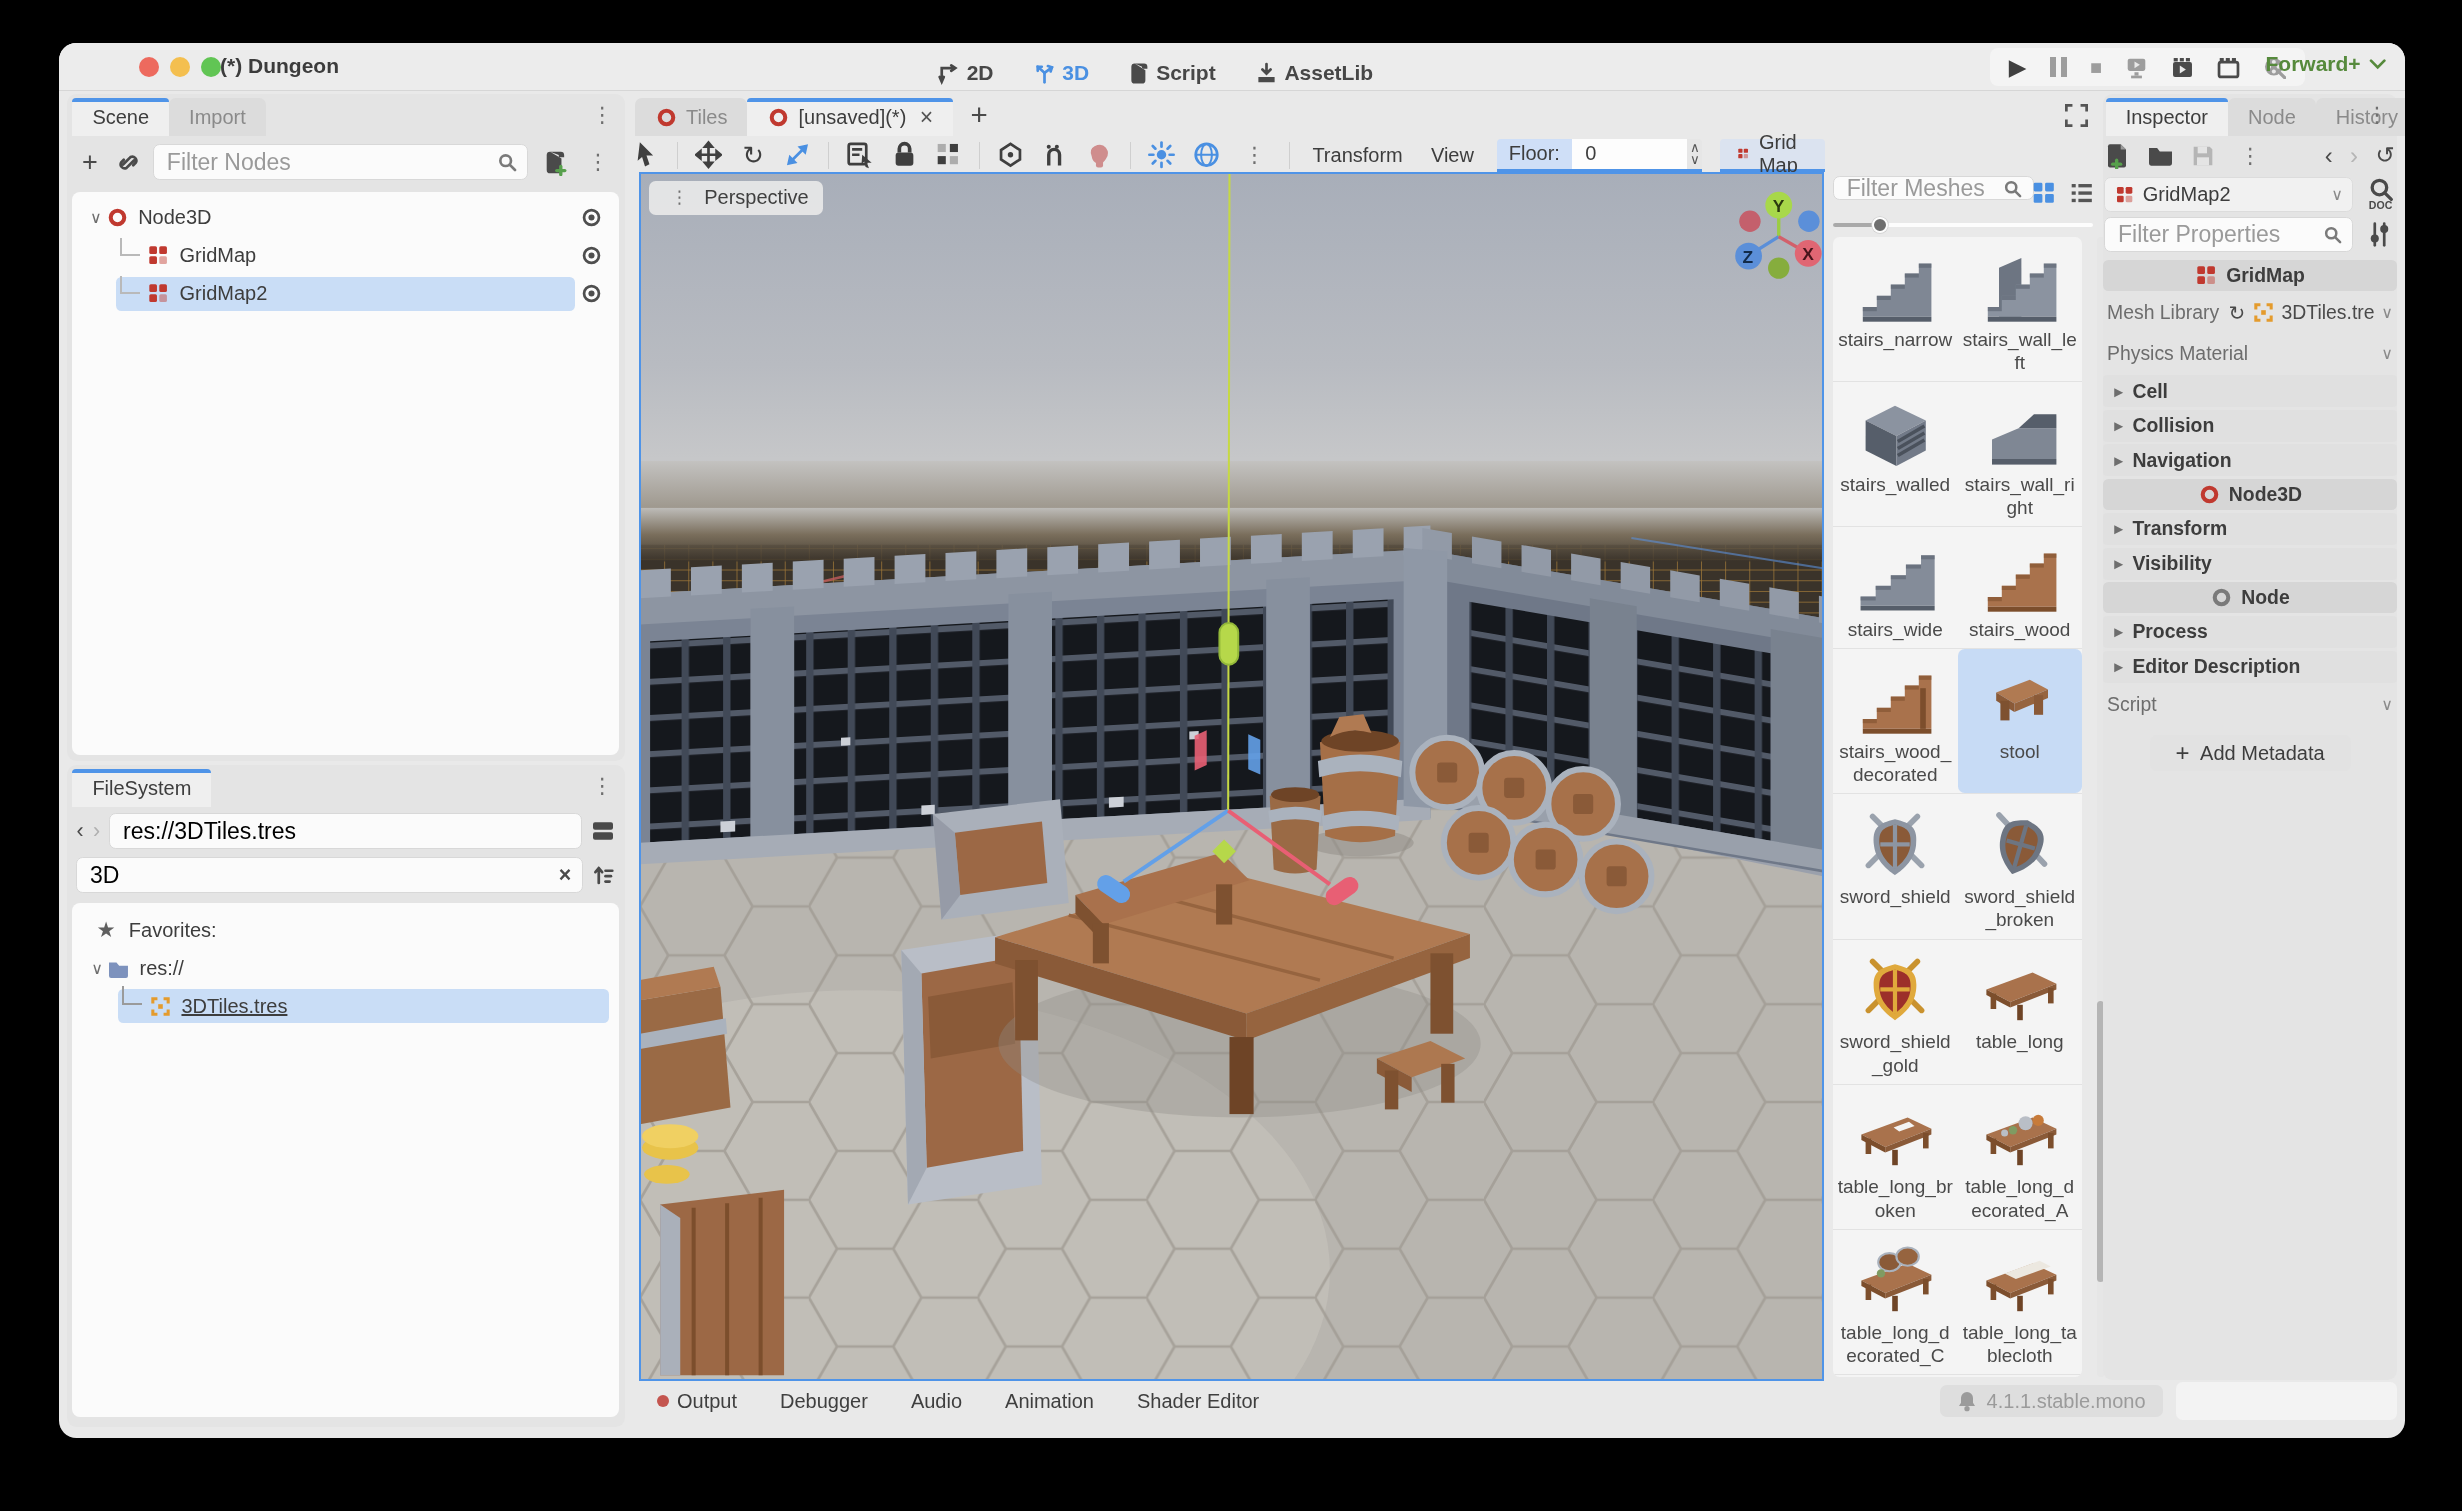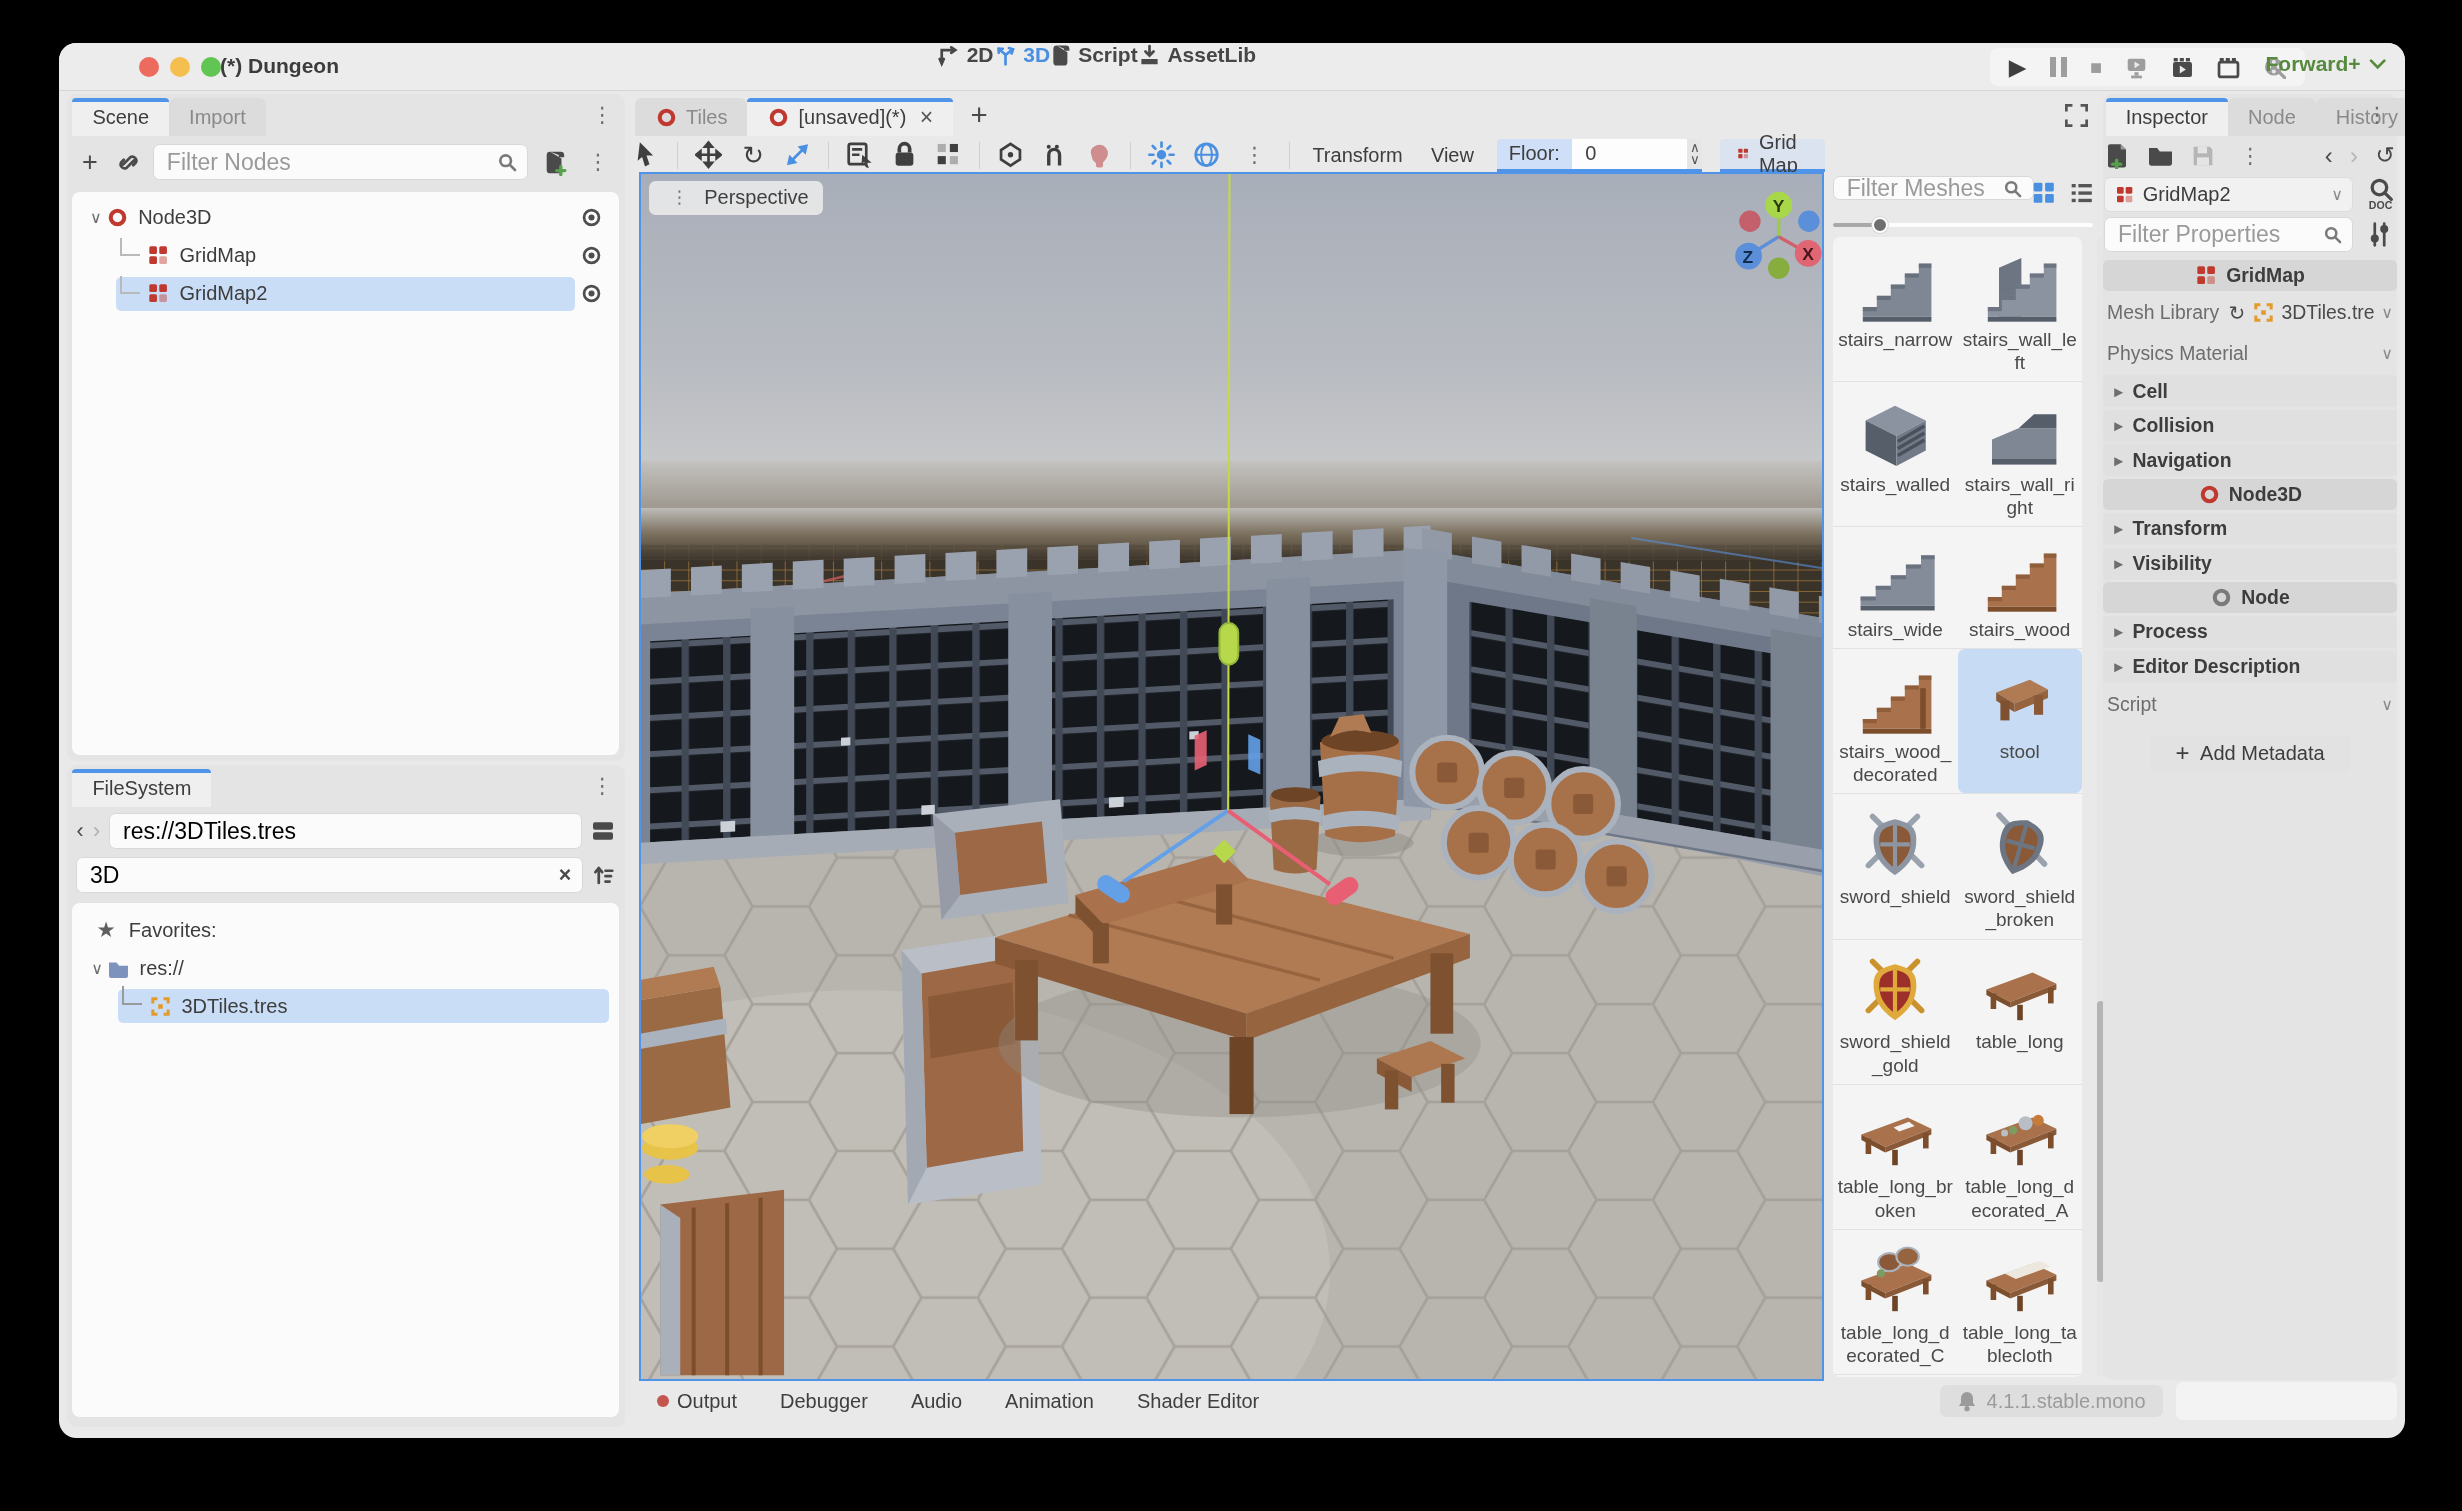--- a/index.html
+++ b/index.html
@@ -4,21 +4,21 @@
 <style>
   html,body{margin:0;padding:0;background:#000;width:2462px;height:1512px;overflow:hidden;
     font-family:"Liberation Sans",sans-serif;-webkit-font-smoothing:antialiased;}
   *{box-sizing:border-box;}
   #win{position:absolute;left:59px;top:43px;width:2346px;height:1395px;background:#e9e9e9;
     border-radius:17.4px;overflow:hidden;box-shadow:0 20px 54px rgba(0,0,0,.6);}
   
   #titlebar{position:absolute;left:0;top:0;width:100%;height:48px;background:#ececec;border-bottom:0.7px solid #d6d6d6;}
   .tl{position:absolute;top:14px;width:20px;height:20px;border-radius:50%;}
   #title-text{position:absolute;left:161px;top:11.4px;font-size:21px;font-weight:bold;color:#3c3c3c;}
-  #ws-tabs{position:absolute;left:878px;top:0;height:60px;display:flex;align-items:flex-start;}
+  #ws-tabs{position:absolute;left:878px;top:0;height:60px;display:flex;align-items:center;gap:39px;}
   .ws-tab{display:flex;align-items:center;gap:6.7px;font-size:21px;font-weight:bold;color:#474747;cursor:default;}
   .ws-tab.active{color:#4a90e2;}
   #run-bar{position:absolute;right:100px;top:5.4px;height:38px;background:#f4f4f4;border-radius:8px;
     display:flex;align-items:center;gap:23px;padding:0 19px;}
   .run-btn{font-size:20px;color:#9d9d9d;display:flex;align-items:center;}
   .run-btn.dark{color:#3f3f3f;}
   #renderer{position:absolute;right:19px;top:9.4px;font-size:21px;font-weight:bold;color:#568a3c;display:flex;gap:8px;align-items:center;}
   
   .panel{position:absolute;background:#e4e4e4;border-radius:9.4px;}
   .tabbar{position:absolute;display:flex;align-items:flex-end;height:42px;}
@@ -355,21 +355,21 @@
             <span style="width:20px;flex:none;border-left:2px solid #9a9a9a;border-bottom:2px solid #9a9a9a;height:19px;margin:-13.4px 6.7px 6.7px 0;"></span>
             <svg class="icon16" viewBox="0 0 30 30">
               <g stroke="#e49b2d" stroke-width="4" fill="none">
                 <path d="M5,11 V5 h6"></path>
                 <path d="M19,5 h6 v6"></path>
                 <path d="M25,19 v6 h-6"></path>
                 <path d="M11,25 H5 v-6"></path>
               </g>
               <rect x="12" y="12" width="6" height="6" fill="#e49b2d"></rect>
             </svg>
-            <span class="lbl" style="margin-left:9.4px;">3DTiles.tres</span>
+            <span class="lbl" style="margin-left:9.4px;text-decoration:underline;">3DTiles.tres</span>
           </div>
         </div>
     </div>
   </div>
 
   <div class="tabbar" style="left:576px;top:51px;width:1460px;" id="scene-tabs-bar">
       <div class="dtab">
         <svg class="icon16" viewBox="0 0 34 34">
           <circle cx="17" cy="17" r="10" fill="none" stroke="#c0392f" stroke-width="6"></circle>
         </svg>

